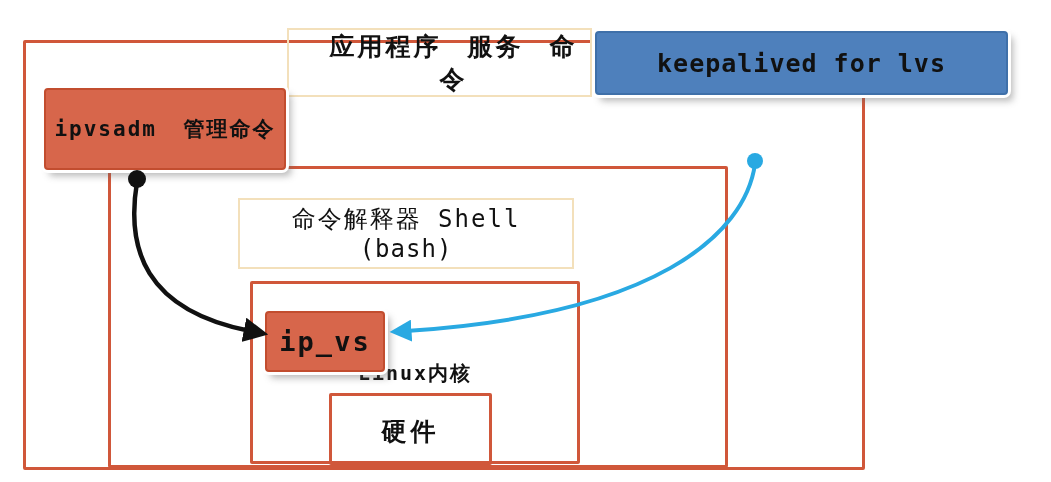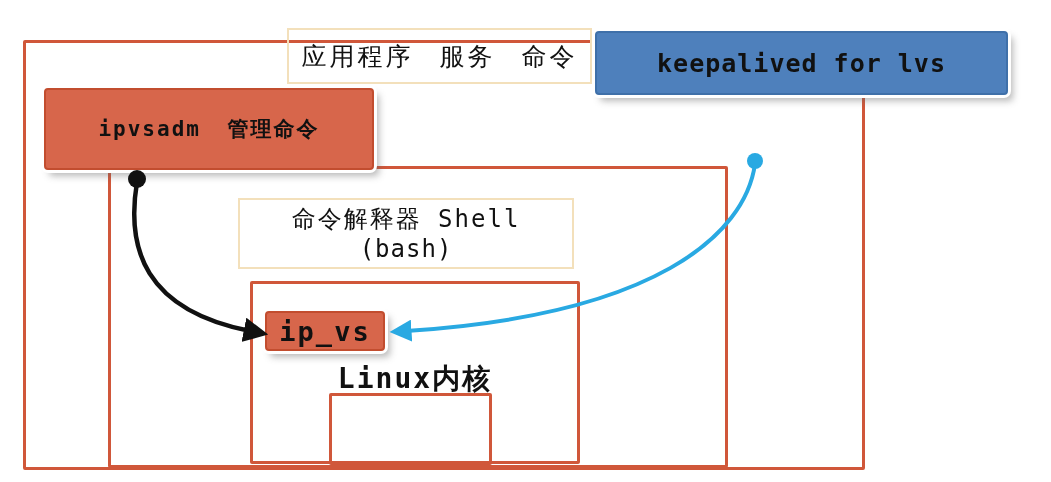--- a/index.html
+++ b/index.html
@@ -17,31 +17,31 @@
         display:flex;flex-direction:column;align-items:center;justify-content:center;text-align:center;
         font-weight:bold;
         box-shadow:0 0 0 3px #ffffff, 5px 6px 7px rgba(100,100,100,.45);}
   .red{background:#d7664b;border:2px solid #c24d2f;}
   .blue{background:#4e80bc;border:2px solid #3f70a9;}
   .lbl{position:absolute;z-index:2;font-weight:bold;text-align:center;}
   #outer-box      {left:23px;  top:40px;  width:842px; height:430px;}
   #userspace-box  {left:108px; top:166px; width:620px; height:302px;}
   #kernel-box     {left:250px; top:281px; width:330px; height:183px;}
   #hardware-box   {left:329px; top:393px; width:163px; height:72px; z-index:2;}
-  #app-layer-box  {left:287px; top:28px;  width:305px; height:56px; font-size:25px;font-weight:normal;letter-spacing:3px;word-spacing:8px;}
+  #app-layer-box  {left:287px; top:28px;  width:305px; height:69px; font-size:25px;font-weight:bold;letter-spacing:3px;word-spacing:8px;padding-left:28px;}
   #shell-box      {left:238px; top:198px; width:336px; height:71px; font-size:24px;font-weight:normal;}
   #shell-line1{letter-spacing:2px;line-height:30px;}
   #shell-line2{letter-spacing:1px;line-height:30px;}
-  #ipvsadm-node   {left:44px;  top:88px;  width:330px; height:82px; font-size:21px;}
+  #ipvsadm-node   {left:44px;  top:88px;  width:242px; height:82px; font-size:21px;}
   #ipvsadm-line1{letter-spacing:2px;word-spacing:12px;line-height:32px;}
   #ipvsadm-line2{letter-spacing:1px;line-height:30px;}
   #keepalived-node{left:595px; top:31px;  width:413px; height:64px; font-size:25px;letter-spacing:1px;}
   #keepalived-note-node{left:508px; top:93px; width:504px; height:54px; font-size:25px;}
-  #ipvs-node      {left:265px; top:311px; width:120px; height:40px; font-size:27px;letter-spacing:2px;align-items:center;}
-  #kernel-label   {left:250px; top:360px; width:330px; font-size:28px;letter-spacing:2px;}
+  #ipvs-node      {left:265px; top:311px; width:120px; height:61px; font-size:27px;letter-spacing:2px;align-items:center;}
+  #kernel-label   {left:250px; top:360px; width:330px; font-size:20px;letter-spacing:2px;}
   #hardware-label {left:329px; top:415px; width:163px; font-size:25px;letter-spacing:4px;z-index:2;}
   #connector-arrows{position:absolute;left:0;top:0;z-index:10;pointer-events:none;}
 </style>
 </head>
 <body>
 
 <div class="canvas">
 
   <div class="rect" id="outer-box"></div>
   <div class="rect" id="userspace-box"></div>
@@ -50,20 +50,21 @@
 
   <div class="cream" id="app-layer-box">
     <span>应用程序 服务 命令</span>
   </div>
   <div class="cream" id="shell-box">
     <span id="shell-line1">命令解释器 Shell</span>
     <span id="shell-line2">(bash)</span>
   </div>
 
   <div class="lbl" id="kernel-label">Linux内核</div>
+  <div class="lbl" id="hardware-label">硬件</div>
 
   <div class="node red" id="ipvsadm-node">
     <span id="ipvsadm-line1">ipvsadm 管理命令</span>
   </div>
   <div class="node blue" id="keepalived-node">
     <span>keepalived for lvs</span>
   </div>
   <div class="node red" id="ipvs-node">
     <span>ip_vs</span>
   </div>

